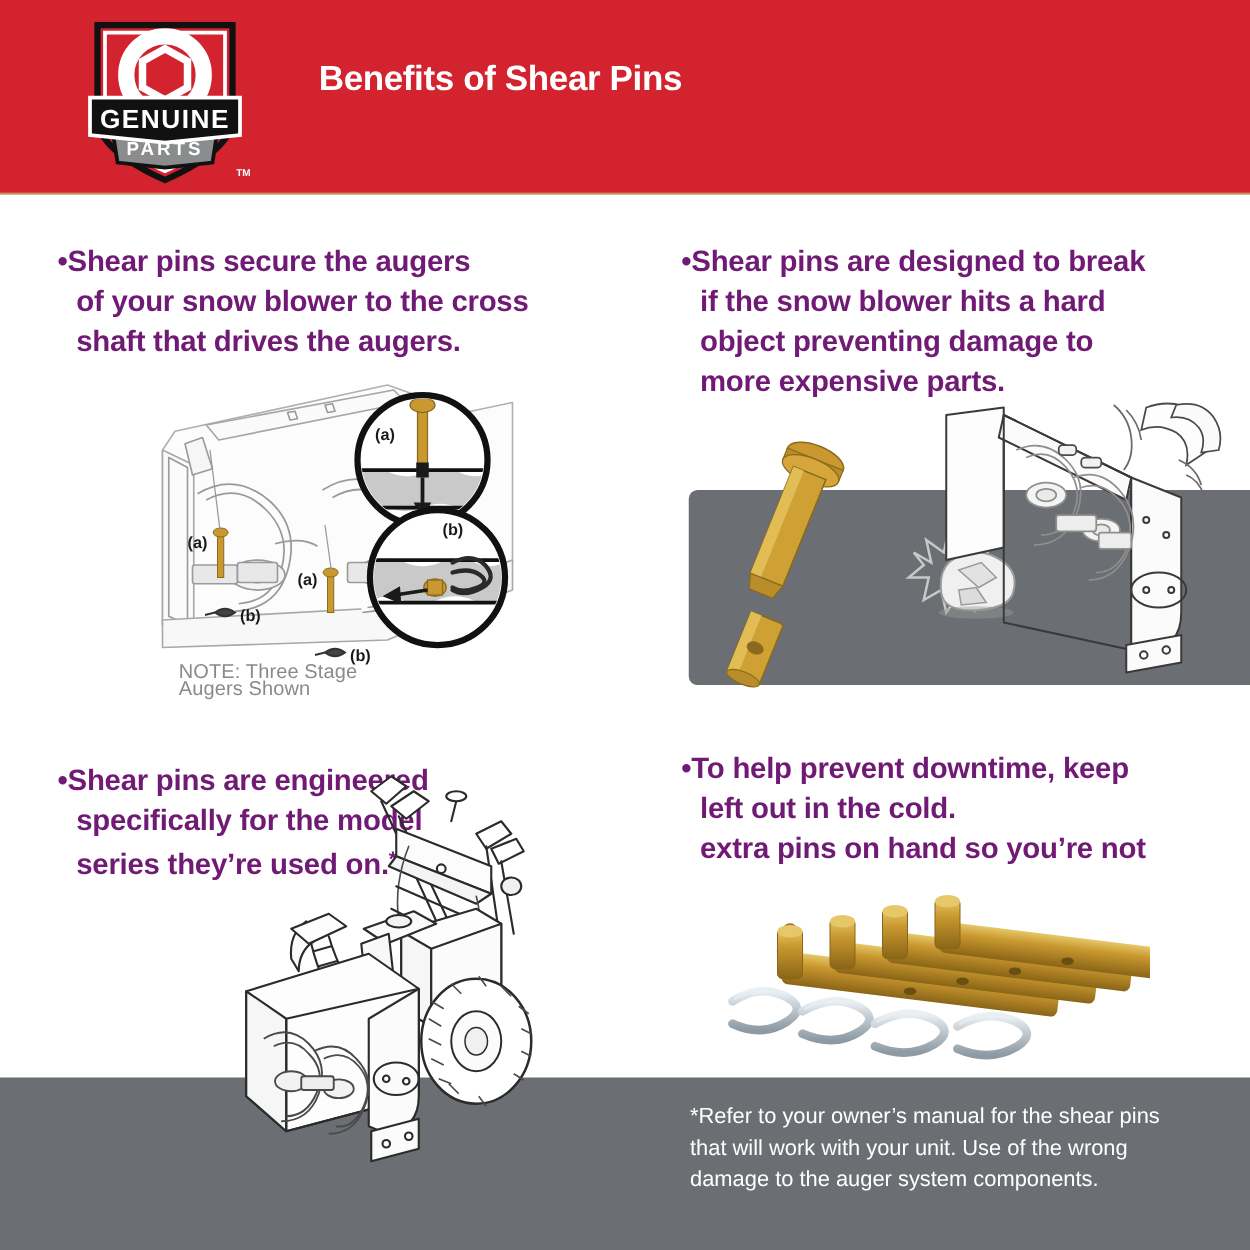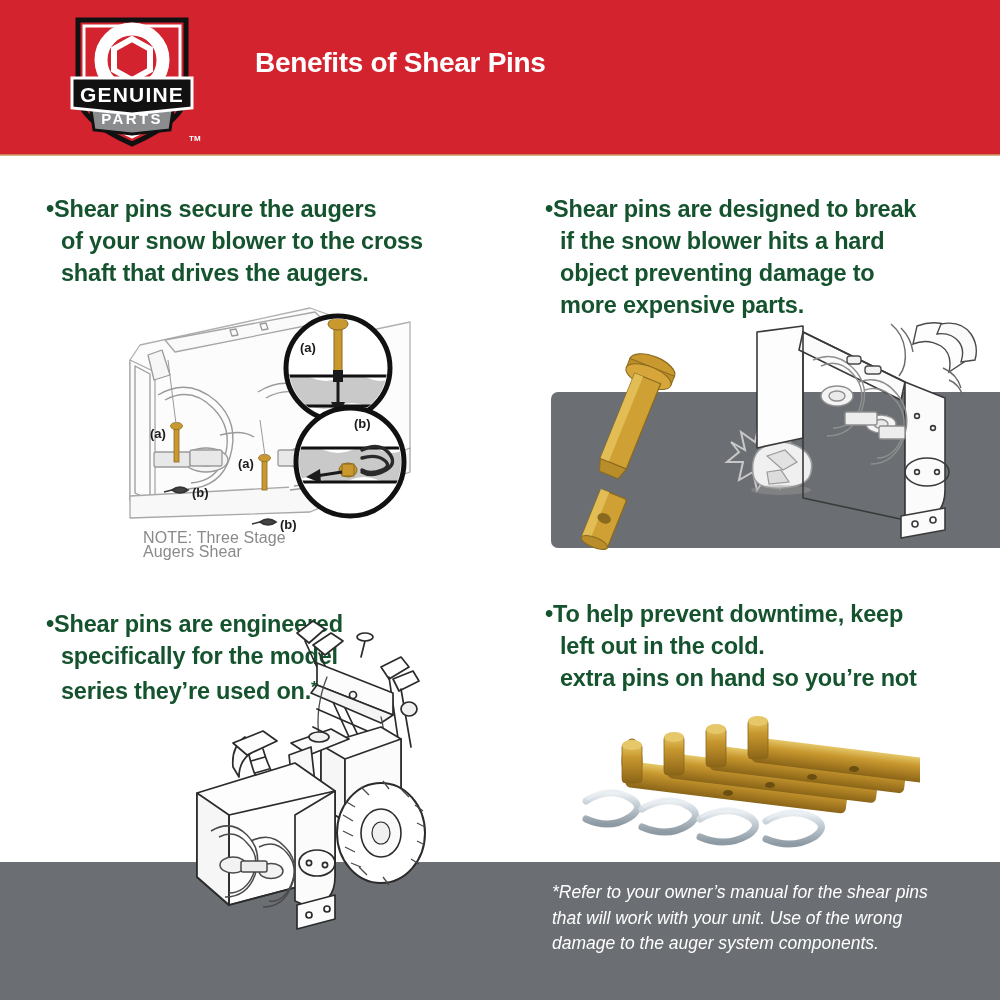--- a/index.html
+++ b/index.html
@@ -45,21 +45,21 @@
   
   .logo {
     position: absolute;
     left: 62px; top: 8px;
     width: 140px; height: 142px;
   }
 
   
   .bullet {
     position: absolute;
-    color: #14532d;
+    color: #701a75;
     font-size: 23.5px;
     font-weight: bold;
     line-height: 32px;
     letter-spacing: -0.2px;
   }
   .bullet .ln { display: block; }
   .bullet .ln.indent { padding-left: 15px; }
   .sup-star {
     font-size: 17px;
     vertical-align: 6px;
@@ -89,21 +89,21 @@
   
   .footer-note {
     position: absolute;
     left: 552px; top: 880px;
     width: 440px;
     color: #FFFFFF;
     font-size: 17.5px;
     line-height: 25.5px;
     font-weight: normal;
   }
-  .footer-note .ln { display: block; white-space: nowrap; font-style: italic; }
+  .footer-note .ln { display: block; white-space: nowrap; }
 
   
   .illus { position: absolute; }
   .illus svg { display: block; }
 
   
   .illus-note {
     position: absolute;
     left: 143px; top: 531px;
     font-size: 16px;
@@ -280,21 +280,21 @@
       <path d="M232 172 L206 176" stroke="#1a1a1a" stroke-width="3"></path>
       <path d="M210 169 L196 177 L211 183 Z" fill="#1a1a1a"></path>
     </g>
     <text class="cal" x="244" y="128">(b)</text>
   </g>
 </svg>
 </div>
 
 <div class="illus-note">
   <span class="ln">NOTE: Three Stage</span>
-  <span class="ln">Augers Shear</span>
+  <span class="ln">Augers Shown</span>
 </div>
 
 <div class="illus" style="left:545px; top:320px;">
 <svg width="455" height="250" viewBox="0 0 455 250">
 
   <g transform="rotate(22 90 90)">
     <ellipse cx="90" cy="44" rx="24" ry="11" fill="#C9992F" stroke="#8a6a1e" stroke-width="1.2"></ellipse>
     <rect x="66" y="44" width="48" height="10" fill="#BC8C28" stroke="#8a6a1e" stroke-width="1"></rect>
     <ellipse cx="90" cy="54" rx="24" ry="10" fill="#D6A63A" stroke="#8a6a1e" stroke-width="1"></ellipse>
     <rect x="76" y="56" width="28" height="92" fill="#CFA034" stroke="#8a6a1e" stroke-width="1.2"></rect>

